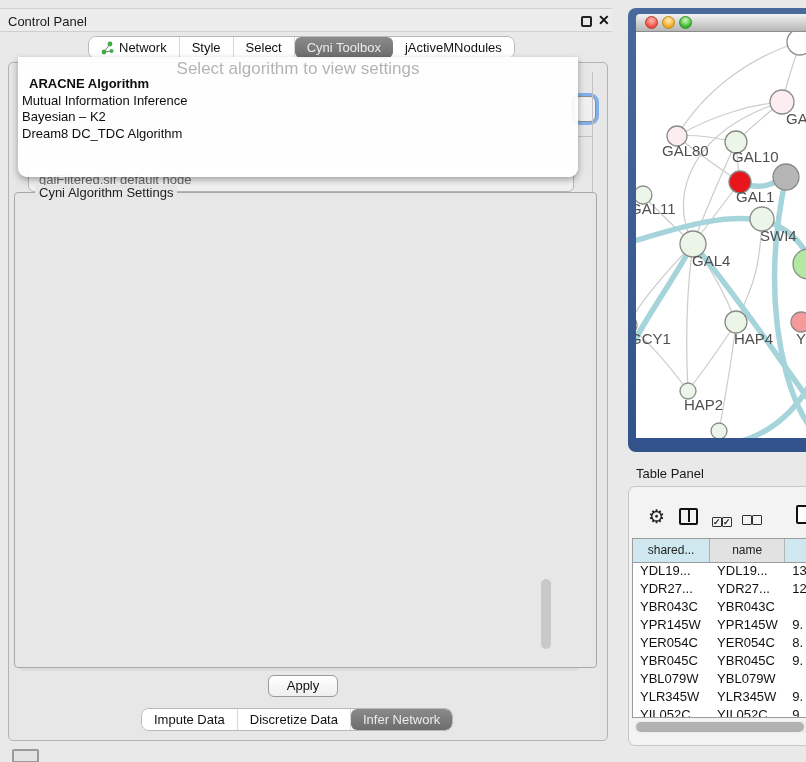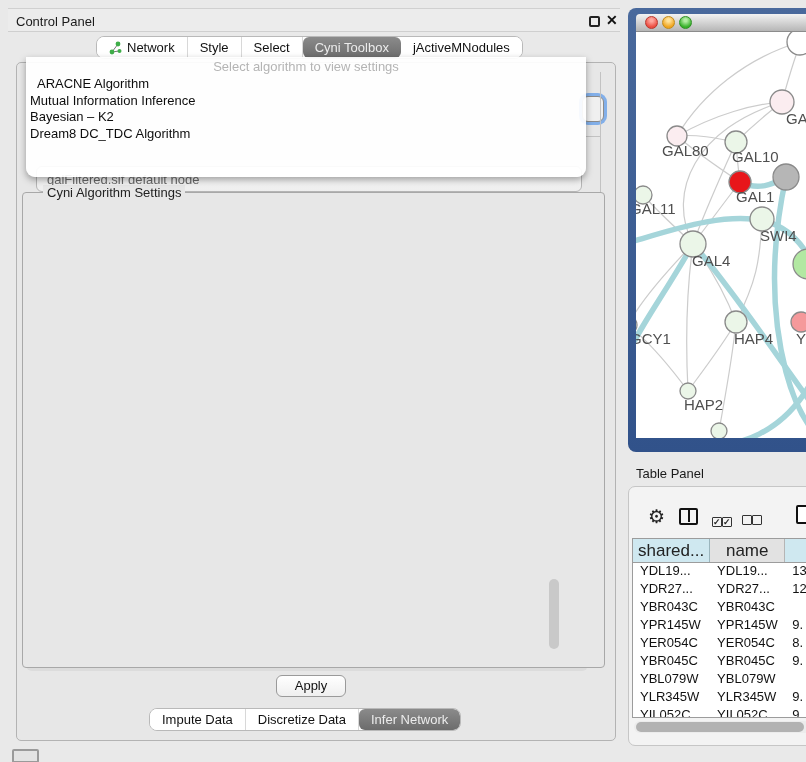--- a/index.html
+++ b/index.html
@@ -2,21 +2,21 @@
 <html><head>
 <meta charset="utf-8">
 <style>
   * { margin:0; padding:0; box-sizing:border-box; }
   html,body { width:806px; height:762px; overflow:hidden;
     font-family:"Liberation Sans", sans-serif; background:#e9e9e9; }
   .abs { position:absolute; }
   #stage { position:relative; width:806px; height:762px; }
 
   
-  #cp { left:0; top:6px; width:612px; height:734px; background:#e9e9e9;margin-left:8px; }
+  #cp { left:0; top:6px; width:612px; height:734px; background:#e9e9e9; }
   #cp-titlebar { left:0; top:2px; width:612px; height:24px; background:#ececec;
     border-top:1px solid #d0d0d0; border-bottom:1px solid #cfcfcf; }
   #cp-title { left:8px; top:5px; font-size:13px; color:#1a1a1a; }
   .win-float { left:581px; top:7px; width:11px; height:11px; border:2px solid #222; border-radius:2px; }
   .win-close { left:598px; top:3px; font-size:14px; font-weight:bold; color:#111; }
 
   .tabbar { display:flex; align-items:stretch; background:#fff;
     border:1px solid #b9b9b9; border-radius:8px; height:23px; overflow:hidden; }
   #top-tabs { left:88px; top:30px; }
   #bottom-tabs { left:141px; top:702px; }
@@ -35,23 +35,23 @@
     border-radius:6px; background:linear-gradient(#fdfdfd,#eee); font-size:13px; color:#6a6a6a;
     display:flex; align-items:center; padding-left:10px; z-index:1; }
   .bg-stub { left:574px; top:90px; width:22px; height:26px; border:1px solid #8a8a8a; border-radius:6px;
     background:#f0f0f0; box-shadow:0 0 0 3px rgba(96,156,233,.75); z-index:1; }
   .bg-line-v { left:592px; top:66px; width:1px; height:122px; background:#c2c2c2; z-index:1; }
   .bg-line-h { left:578px; top:130px; width:15px; height:1px; background:#c2c2c2; z-index:1; }
 
   
   #algo-pop { left:18px; top:51px; width:560px; height:120px; background:rgba(255,255,255,0.93);
     border-radius:0 0 9px 9px; box-shadow:0 3px 7px rgba(0,0,0,0.35); z-index:3; padding-top:2px; }
-  #algo-ph { text-align:center; font-size:13px; color:#b4b4b4; height:17px; }
+  #algo-ph { text-align:center; font-size:17px; color:#b4b4b4; height:17px; }
   .algo-item { font-size:13px; color:#0d0d0d; padding:0 0 0 4px; height:16.5px; line-height:16.5px; }
-  .algo-item.sel { font-weight:normal;padding-left:11px; }
+  .algo-item.sel { font-weight:bold;padding-left:11px; }
 
   
   .group { border:1px solid #a8a8a8; border-radius:4px; }
   .gtitle { position:absolute; top:-8px; left:20px; background:#e7e7e7; padding:0 4px;
     font-size:13px; color:#222; white-space:nowrap; }
   .gtitle.blue { color:#2323dd; }
   .gtitle.green { color:#2ecc2e; }
 
   #settings { left:14px; top:186px; width:583px; height:476px; background:#e7e7e7; z-index:2; }
 
@@ -108,21 +108,21 @@
   #cols-icon div { position:absolute; left:6.5px; top:0; width:2.5px; height:12px; background:#111; }
   .mini-cb { width:10px; height:10px; border:1.5px solid #333; border-radius:1px; display:inline-block;
     font-size:9px; line-height:8px; color:#222; text-align:center; font-weight:bold;}
   #checks-on { left:712px; top:511px; letter-spacing:2px; }
   #checks-off { left:742px; top:511px; }
   #part-icon { left:796px; top:505px; width:14px; height:19px; border:2.5px solid #111; border-radius:2px; background:#fff; }
 
   #tbl { left:632px; top:538px; width:180px; height:180px; background:#fff; border:1px solid #9c9c9c;
     overflow:hidden; }
   #tbl-head { display:flex; height:24px; border-bottom:1px solid #9c9c9c; }
-  .th { font-size:17px; color:#222; text-align:center; line-height:23px; border-right:1px solid #9ab5bd;
+  .th { font-size:12px; color:#222; text-align:center; line-height:23px; border-right:1px solid #9ab5bd;
     background:#cfe8f0; overflow:hidden; white-space:nowrap; }
   .th.gray { background:#e2e2e2; border-right:1px solid #b5b5b5; }
   .tr { display:flex; height:18px; }
   .td { font-size:13px; color:#111; padding-left:7px; white-space:nowrap; overflow:hidden; }
   #tbl-hsb { left:634px; top:721px; width:176px; height:12px; background:#ececec; border-radius:6px; }
   #tbl-hsb div { position:absolute; left:2px; top:1px; width:168px; height:10px; background:#b2b2b2; border-radius:5px; }
 
   #mini-dock { left:12px; top:749px; width:27px; height:14px; border:2px solid #9a9a9a;
     border-radius:2px; background:#e3e3e3; }
 </style>

